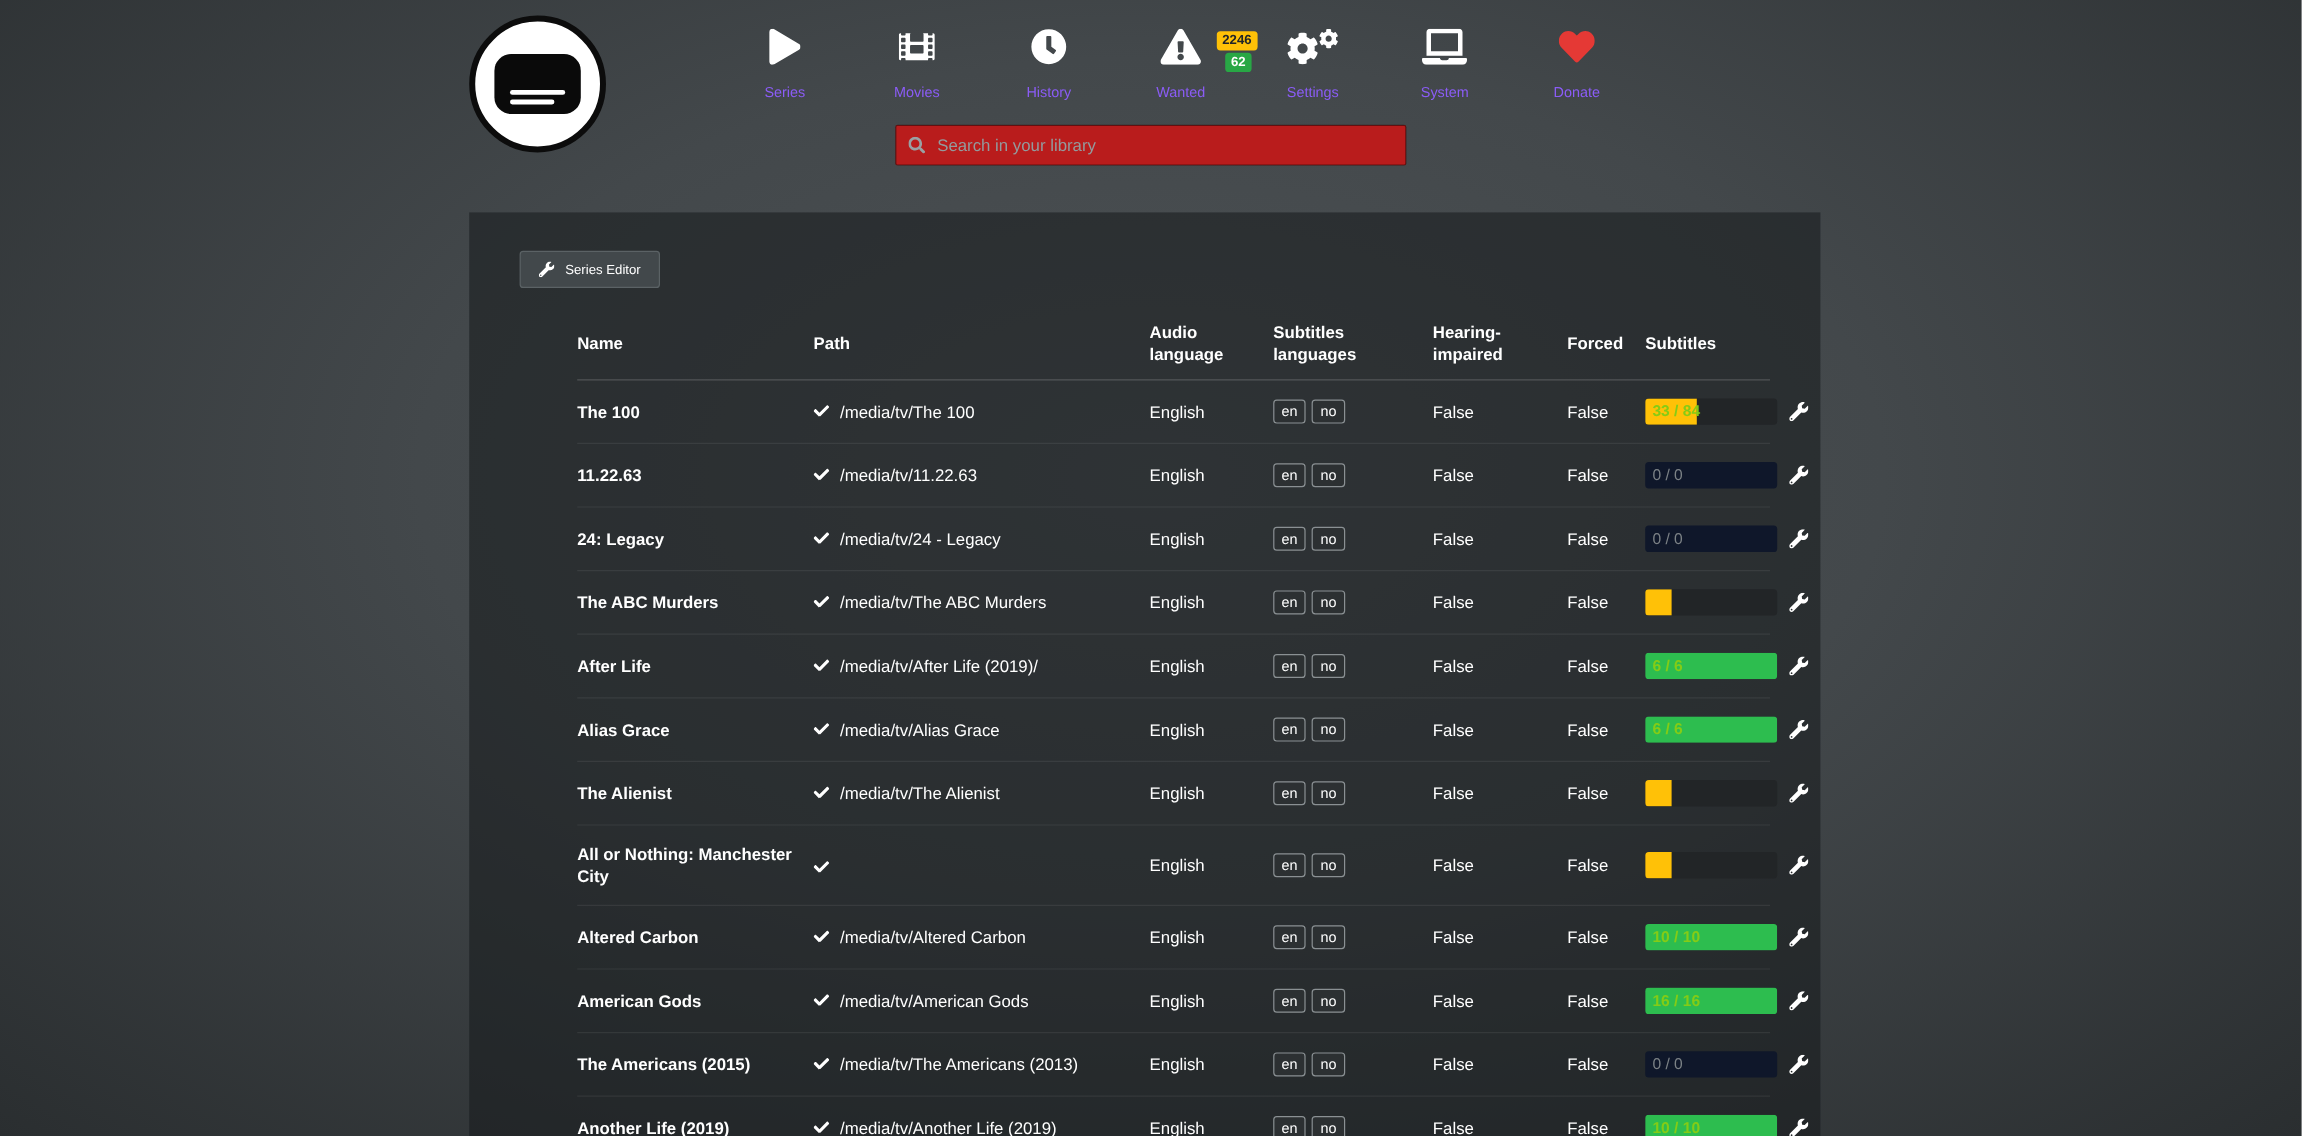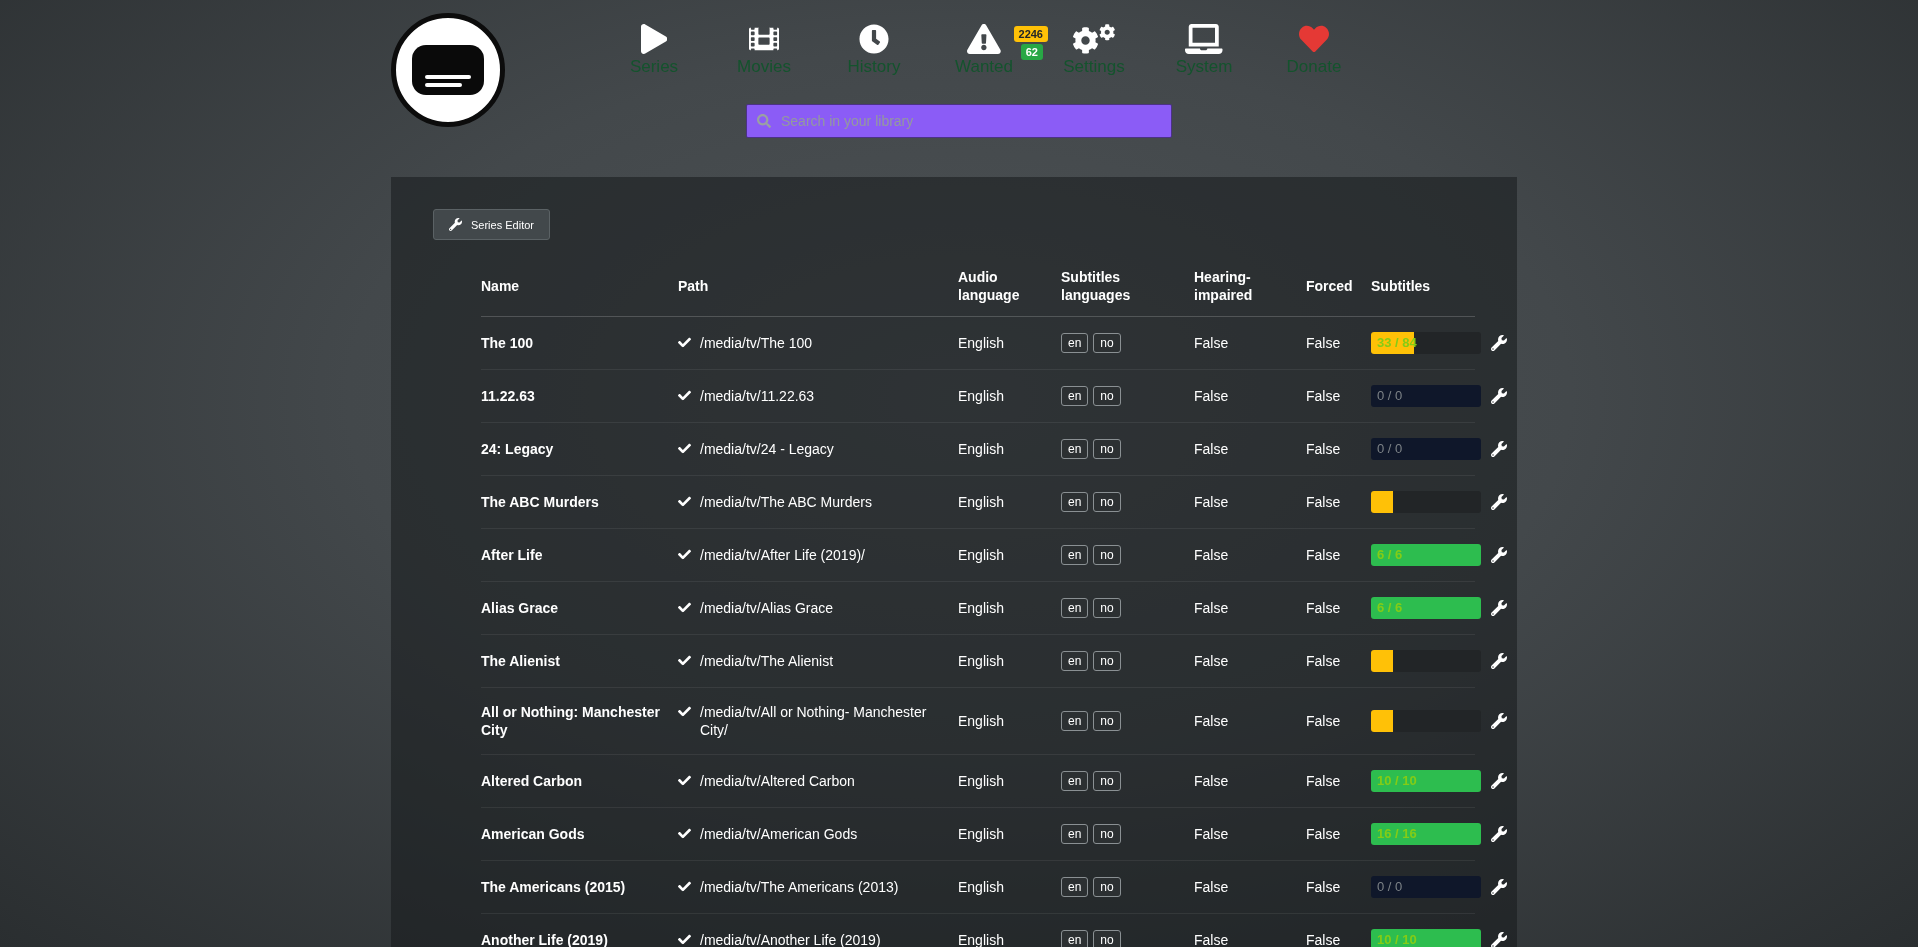--- a/index.html
+++ b/index.html
@@ -30,32 +30,32 @@
     display:flex; gap:38px;
   }
   .nav-item {
     position:relative; width:72px;
     display:flex; flex-direction:column; align-items:center;
     cursor:pointer;
   }
   .nav-icon { height:34px; display:flex; align-items:flex-end; color:#fff; }
   .nav-icon svg { height:30px; width:auto; }
   .nav-icon.heart { color:var(--heart-red, #e53935); }
-  .nav-label { margin-top:3px; font-size:17px; color:#14532d; }
+  .nav-label { margin-top:16px; font-size:12px; color:#8b5cf6; }
   .badge {
     position:absolute; font-size:11px; font-weight:bold;
     padding:2px 5px; border-radius:3px; line-height:1.1;
   }
   .badge-top { top:6px; right:-28px; background:var(--badge-warning-bg, #ffc107); color:#212529; }
   .badge-bottom { top:24px; right:-23px; background:var(--badge-success-bg, #28a745); color:#fff; }
 
   .search-bar {
     position:absolute; top:104px; left:50%; transform:translateX(-50%);
     width:426px; height:34px;
-    background:#8b5cf6; border:1px solid rgba(0,0,0,0.45); border-radius:2px;
+    background:#b91c1c; border:1px solid rgba(0,0,0,0.45); border-radius:2px;
     display:flex; align-items:center; padding:0 10px; gap:8px;
   }
   .search-icon { color:#9aa0a3; display:flex; }
   .search-icon svg { height:14px; width:14px; }
   .search-input {
     flex:1; background:transparent; border:none; outline:none;
     color:#dfe3e5; font-size:14px; font-family:"Liberation Sans", sans-serif;
   }
   .search-input::placeholder { color:#949a9d; }
 
@@ -434,21 +434,20 @@
   </div>
 
   <div class="trow">
     <div class="td name">All or Nothing: Manchester City</div>
     <div class="td path">
       <span class="check">
         <svg viewBox="0 0 512 512" fill="currentColor">
                 <use href="#i-check"></use>
               </svg>
       </span>
-      <span>/media/tv/All or Nothing- Manchester City/</span>
     </div>
     <div class="td">English</div>
     <div class="td"><span class="lang-badge">en</span><span class="lang-badge">no</span></div>
     <div class="td">False</div>
     <div class="td">False</div>
     <div class="td">
       <div class="progress yellow">
         <div class="progress-fill" style="width: 20%;"></div>
         <span class="progress-label"></span>
       </div>

